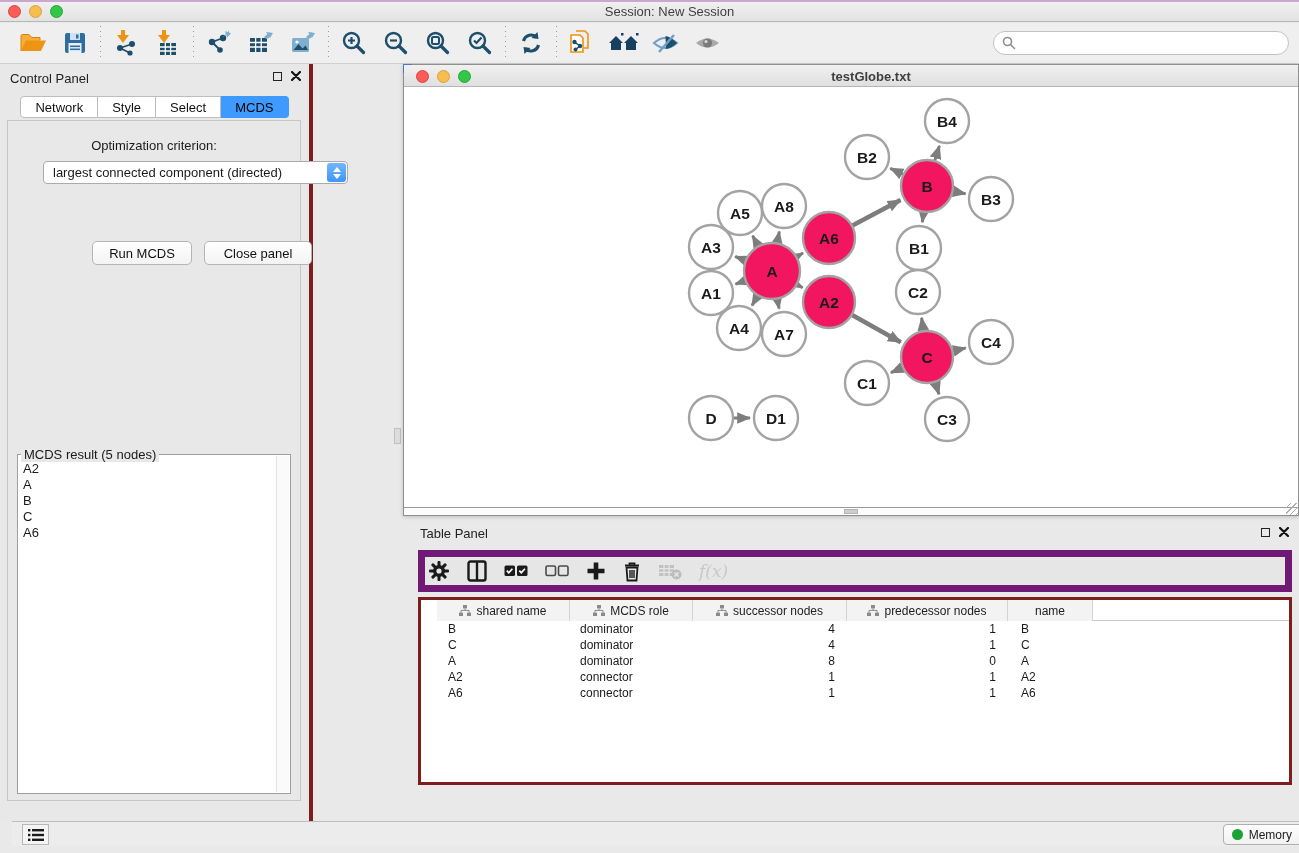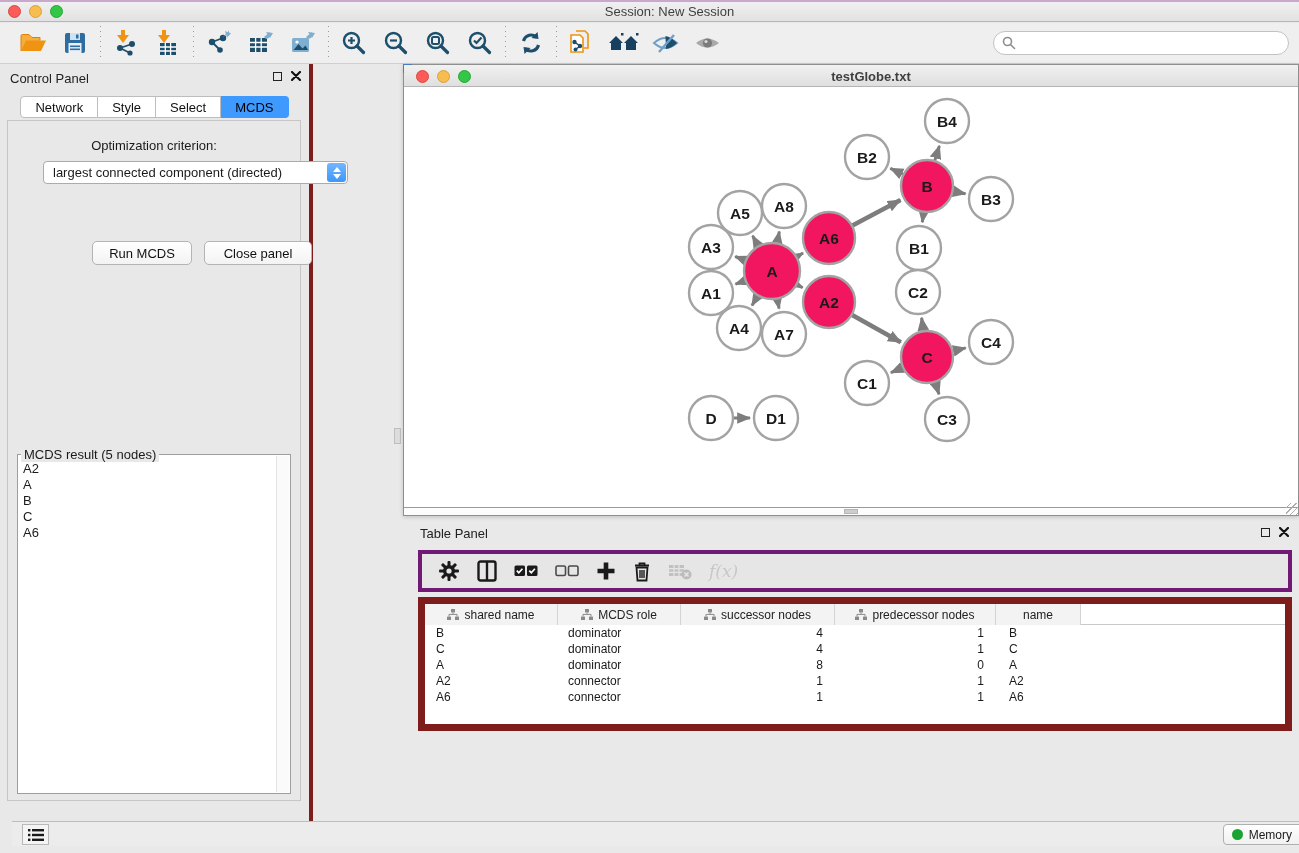--- a/index.html
+++ b/index.html
@@ -90,27 +90,27 @@
 
   
   #v-grip { position:absolute; left:394px; top:428px; width:7px; height:16px; background:#DCDCDC;
     border:1px solid #BFBFBF; }
 
   
   #table-panel { position:absolute; left:403px; top:521px; width:896px; height:299px; background:#E9E9E9; }
   #tp-title { position:absolute; left:17px; top:5px; font-size:13px; color:#222; }
   #tp-icons { position:absolute; right:10px; top:6px; display:flex; gap:9px; align-items:center; }
   #tp-toolbar { position:absolute; left:15px; right:7px; top:29px; height:42px; background:#E6E6E6;
-    border:4px solid #701a75; display:flex; align-items:center; gap:17px; padding-left:16px; }
+    border:7px solid #701a75; display:flex; align-items:center; gap:17px; padding-left:3px; }
   .tp-tool { display:flex; align-items:center; justify-content:center; }
   .tp-tool.disabled { opacity:0.4; }
   #fx-label { font-family:"DejaVu Serif", serif; font-style:italic; font-size:17px; color:#9A9A9A; }
 
-  #tp-table { position:absolute; left:15px; right:7px; top:76px; height:134px; background:#fff;
-    border:7px solid #7f1d1d; overflow:hidden; }
+  #tp-table { position:absolute; left:15px; right:7px; top:76px; height:188px; background:#fff;
+    border:3px solid #7f1d1d; overflow:hidden;padding-left:16px; }
   #table-header { display:flex; height:21px; border-bottom:1px solid #C9C9C9; }
   .th { display:flex; align-items:center; justify-content:center; gap:5px; font-size:12px;
     background:#F3F3F3; border-right:1px solid #D4D4D4; height:21px; color:#222; }
   .th-fill { flex:1; background:#fff; }
   .tr { display:flex; height:16px; }
   .td { font-size:12px; line-height:16px; height:16px; padding:0 8px; white-space:nowrap; overflow:hidden; }
   .c0 { width:133px; } .c1 { width:123px; } .c2 { width:154px; } .c3 { width:161px; } .c4 { width:85px; }
   .td.c0 { padding-left:11px; } .td.c1 { padding-left:10px; }
   .td.c2, .td.c3 { text-align:right; padding-right:12px; }
   .td.c4 { padding-left:13px; }

